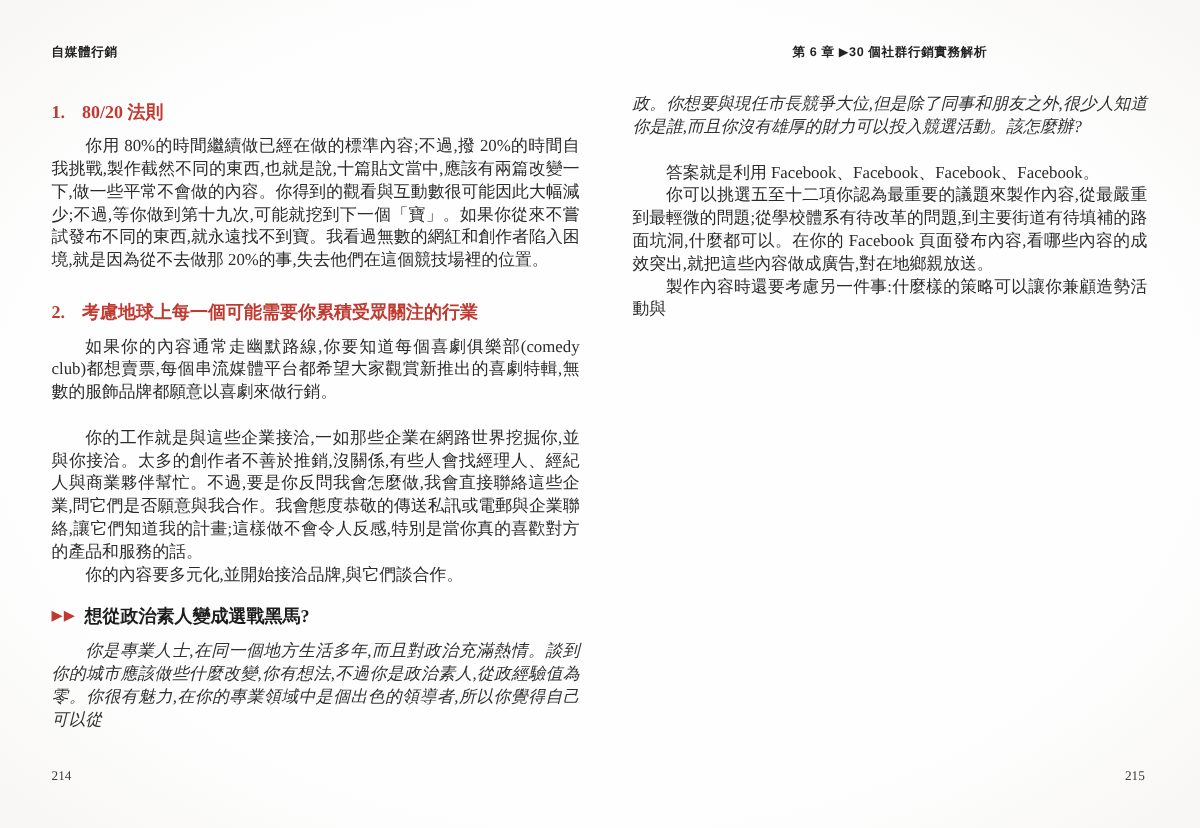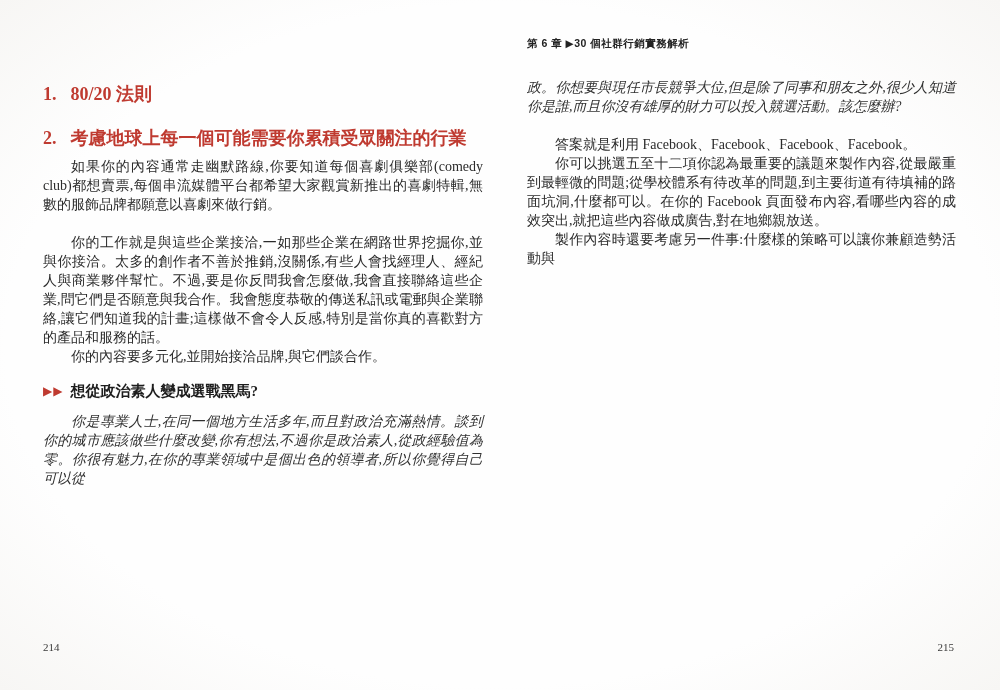--- a/index.html
+++ b/index.html
@@ -29,21 +29,21 @@
     position: absolute;
     top: 37px;
     width: 100%;
     font-family: "Liberation Sans", "DejaVu Sans", sans-serif;
     font-size: 10.5px;
     font-weight: 700;
     color: #222;
     letter-spacing: 0.5px;
   }
   .page-left  .running-header { text-align: left; }
-  .page-right .running-header { text-align: left; }
+  .page-right .running-header { text-align: center; }
 
   .page-number {
     position: absolute;
     top: 641px;
     font-size: 11px;
     color: #3a3a3a;
     font-family: "Liberation Serif", serif;
   }
   .page-left  .page-number { left: 0; }
   .page-right .page-number { right: 2px; margin-left: 10px; }
@@ -61,21 +61,21 @@
     line-height: 19px;
     text-align: justify;
     text-indent: 2em;
     color: var(--ink);
   }
   p.no-indent { text-indent: 0; }
   p.gap-above { margin-top: 19px; }
 
   .sec-head {
     color: var(--heading-red);
-    font-size: 18px;
+    font-size: 15px;
     line-height: 20px;
     font-weight: 700;
     margin: 0 0 9px 0;
   }
   .sec-head .sec-num { margin-right: 14px; }
   .sec-head.second { margin-top: 24px; }
 
   .arrow-head {
     margin: 15px 0 10px 0;
     font-size: 15px;
@@ -96,27 +96,29 @@
     font-style: italic;
     color: #303030;
   }
 </style>
 </head>
 <body>
 
 <div class="spread">
 
   <div class="page page-left">
+    <div class="running-header">自媒體行銷</div>
 
     <div class="content">
 
       <h2 class="sec-head">
         <span class="sec-num">1.</span><span>80/20 法則</span>
       </h2>
 
+      <p class="body-text">你用 80%的時間繼續做已經在做的標準內容;不過,撥 20%的時間自我挑戰,製作截然不同的東西,也就是說,十篇貼文當中,應該有兩篇改變一下,做一些平常不會做的內容。你得到的觀看與互動數很可能因此大幅減少;不過,等你做到第十九次,可能就挖到下一個「寶」。如果你從來不嘗試發布不同的東西,就永遠找不到寶。我看過無數的網紅和創作者陷入困境,就是因為從不去做那 20%的事,失去他們在這個競技場裡的位置。</p>
 
       <h2 class="sec-head second">
         <span class="sec-num">2.</span><span>考慮地球上每一個可能需要你累積受眾關注的行業</span>
       </h2>
 
       <p class="body-text">如果你的內容通常走幽默路線,你要知道每個喜劇俱樂部(comedy club)都想賣票,每個串流媒體平台都希望大家觀賞新推出的喜劇特輯,無數的服飾品牌都願意以喜劇來做行銷。</p>
 
       <p class="body-text gap-above">你的工作就是與這些企業接洽,一如那些企業在網路世界挖掘你,並與你接洽。太多的創作者不善於推銷,沒關係,有些人會找經理人、經紀人與商業夥伴幫忙。不過,要是你反問我會怎麼做,我會直接聯絡這些企業,問它們是否願意與我合作。我會態度恭敬的傳送私訊或電郵與企業聯絡,讓它們知道我的計畫;這樣做不會令人反感,特別是當你真的喜歡對方的產品和服務的話。</p>
 
       <p class="body-text">你的內容要多元化,並開始接洽品牌,與它們談合作。</p>

